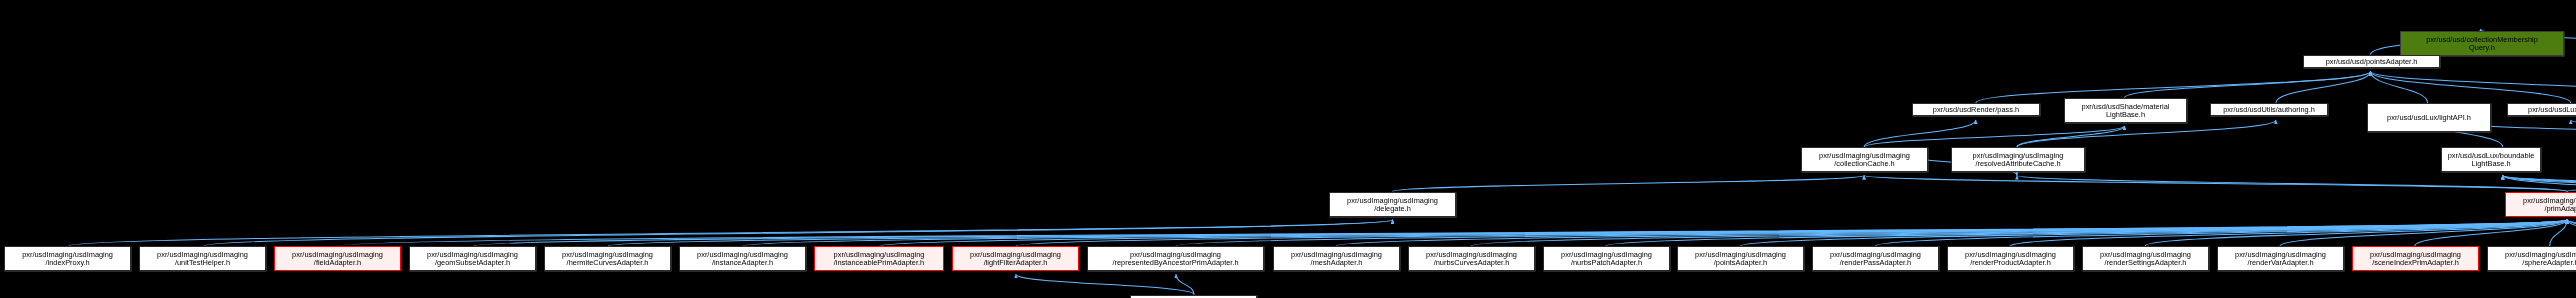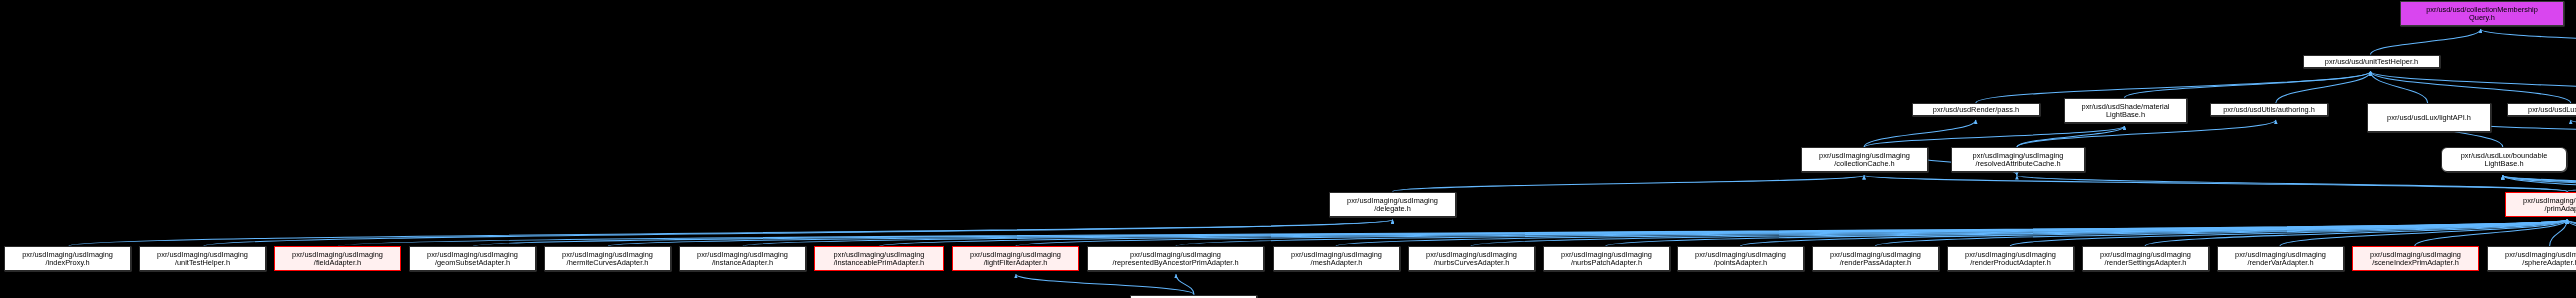--- a/index.html
+++ b/index.html
@@ -4,21 +4,21 @@
 <title>Include dependency graph</title>
 <style>
   html,body{margin:0;padding:0;background:#000;}
   #graph{position:relative;width:2741px;height:298px;background:#000;
          font-family:"Liberation Sans","DejaVu Sans",sans-serif;overflow:hidden;}
   .node{position:absolute;box-sizing:border-box;border:0.5px solid #2b2b2b;
         background:#fff;color:#000;display:flex;align-items:center;
         justify-content:center;text-align:center;line-height:1.08;
         padding:0.5px 1px;box-shadow:0.5px 0.5px 0 #555;overflow:hidden;
         white-space:pre-line;}
-  .node.root{background:#d946ef;border-color:#3a3a3a;}
+  .node.root{background:#4d7c0f;border-color:#3a3a3a;margin-top:30px;}
   .node.hl{background:#fff0f0;border:1px solid #ff0000;box-shadow:none;}
   svg.edges{position:absolute;left:0;top:0;width:2741px;height:298px;
             pointer-events:none;}
 </style>
 </head>
 <body>
 
 <div id="graph">
   <svg class="edges" viewBox="0 0 5320 579" width="2741" height="298">
     <defs>
@@ -81,32 +81,32 @@
         <path d="M 5475 478 C 5475 452.5, 4985 452.5, 4985 427" stroke="#63b8ff" stroke-width="2" fill="none" marker-end="url(#arrow)"></path>
         <path d="M 5737 478 C 5737 452.5, 4985 452.5, 4985 427" stroke="#63b8ff" stroke-width="2" fill="none" marker-end="url(#arrow)"></path>
         <path d="M 5999 478 C 5999 452.5, 4985 452.5, 4985 427" stroke="#63b8ff" stroke-width="2" fill="none" marker-end="url(#arrow)"></path>
         <path d="M 2317 572 C 2317 552.5, 2282 552.5, 2282 533" stroke="#63b8ff" stroke-width="2" fill="none" marker-end="url(#arrow)"></path>
         <path d="M 2317 572 C 2317 552.5, 1971 552.5, 1971 533" stroke="#63b8ff" stroke-width="2" fill="none" marker-end="url(#arrow)"></path>
       </g>
   </svg>
   <div id="node-layer">
       <div class="node root" style="left: 2400px; top: 1px; width: 164px; height: 25px; font-size: 7.4px;">pxr/usd/usd/collectionMembership
 Query.h</div>
-      <div class="node " style="left: 2303px; top: 55px; width: 137px; height: 13.4px; font-size: 7.4px;">pxr/usd/usd/unitTestHelper.h</div>
+      <div class="node " style="left: 2303px; top: 55px; width: 137px; height: 13.4px; font-size: 7.4px;">pxr/usd/usd/pointsAdapter.h</div>
       <div class="node " style="left: 1912px; top: 103px; width: 128px; height: 13.4px; font-size: 7.4px;">pxr/usd/usdRender/pass.h</div>
       <div class="node " style="left: 2064px; top: 98px; width: 123px; height: 25px; font-size: 7.4px;">pxr/usd/usdShade/material
 LightBase.h</div>
       <div class="node " style="left: 2210px; top: 103px; width: 118px; height: 13.4px; font-size: 7.4px;">pxr/usd/usdUtils/authoring.h</div>
       <div class="node " style="left: 2367px; top: 103px; width: 124px; height: 29px; font-size: 7.4px;">pxr/usd/usdLux/lightAPI.h</div>
       <div class="node " style="left: 2507px; top: 103px; width: 130px; height: 13.4px; font-size: 7.4px;">pxr/usd/usdLux/lightFilter.h</div>
       <div class="node " style="left: 1801px; top: 147px; width: 127px; height: 25px; font-size: 7.4px;">pxr/usdImaging/usdImaging
 /collectionCache.h</div>
       <div class="node " style="left: 1951px; top: 147px; width: 134px; height: 25px; font-size: 7.4px;">pxr/usdImaging/usdImaging
 /resolvedAttributeCache.h</div>
-      <div class="node " style="left: 2441px; top: 147px; width: 126px; height: 25px; font-size: 7.4px; border-radius: 6px;">pxr/usd/usdLux/boundable
+      <div class="node " style="left: 2441px; top: 147px; width: 100px; height: 25px; font-size: 7.4px;">pxr/usd/usdLux/boundable
 LightBase.h</div>
       <div class="node " style="left: 1329px; top: 192px; width: 127px; height: 25px; font-size: 7.4px;">pxr/usdImaging/usdImaging
 /delegate.h</div>
       <div class="node hl" style="left: 2505px; top: 192px; width: 127px; height: 25px; font-size: 7.4px;">pxr/usdImaging/usdImaging
 /primAdapter.h</div>
       <div class="node " style="left: 4.1px; top: 246px; width: 127px; height: 25px; font-size: 7.4px;">pxr/usdImaging/usdImaging
 /indexProxy.h</div>
       <div class="node " style="left: 139px; top: 246px; width: 127px; height: 25px; font-size: 7.4px;">pxr/usdImaging/usdImaging
 /unitTestHelper.h</div>
       <div class="node hl" style="left: 274px; top: 246px; width: 127px; height: 25px; font-size: 7.4px;">pxr/usdImaging/usdImaging

